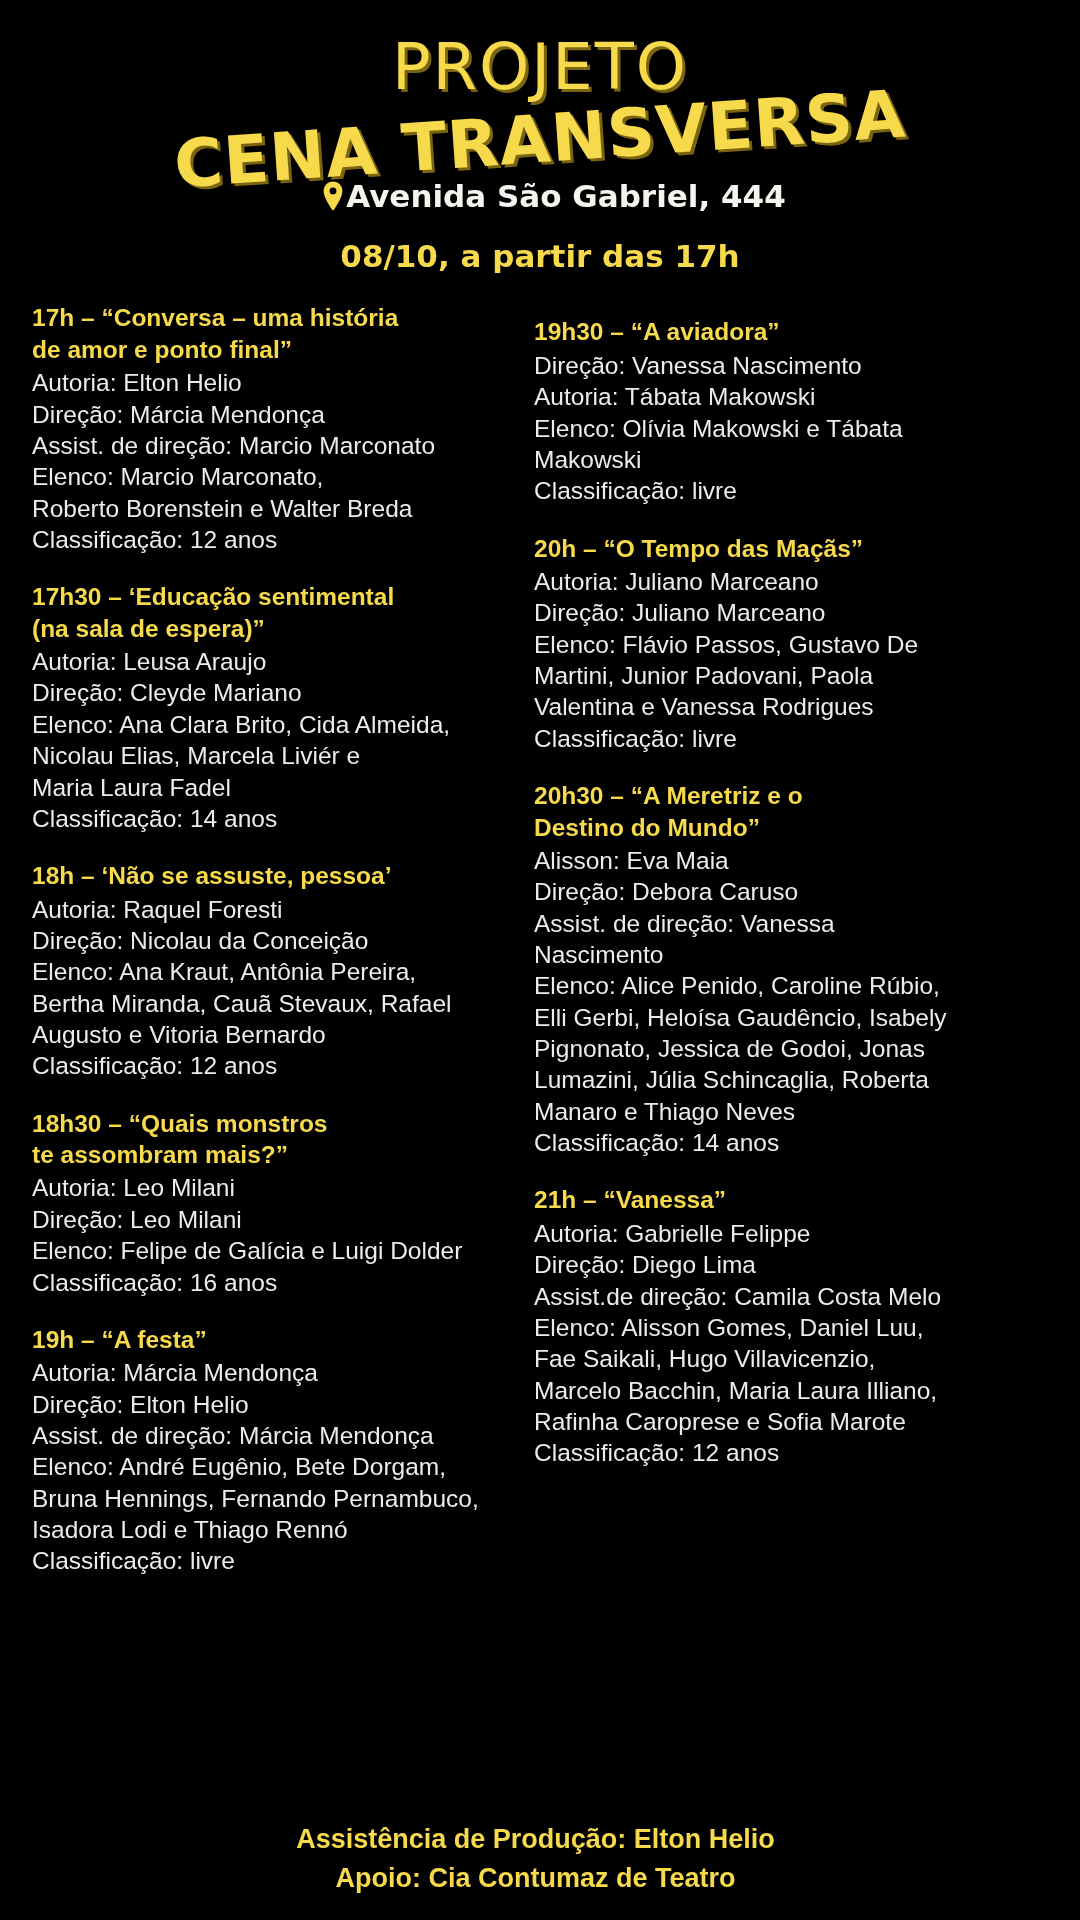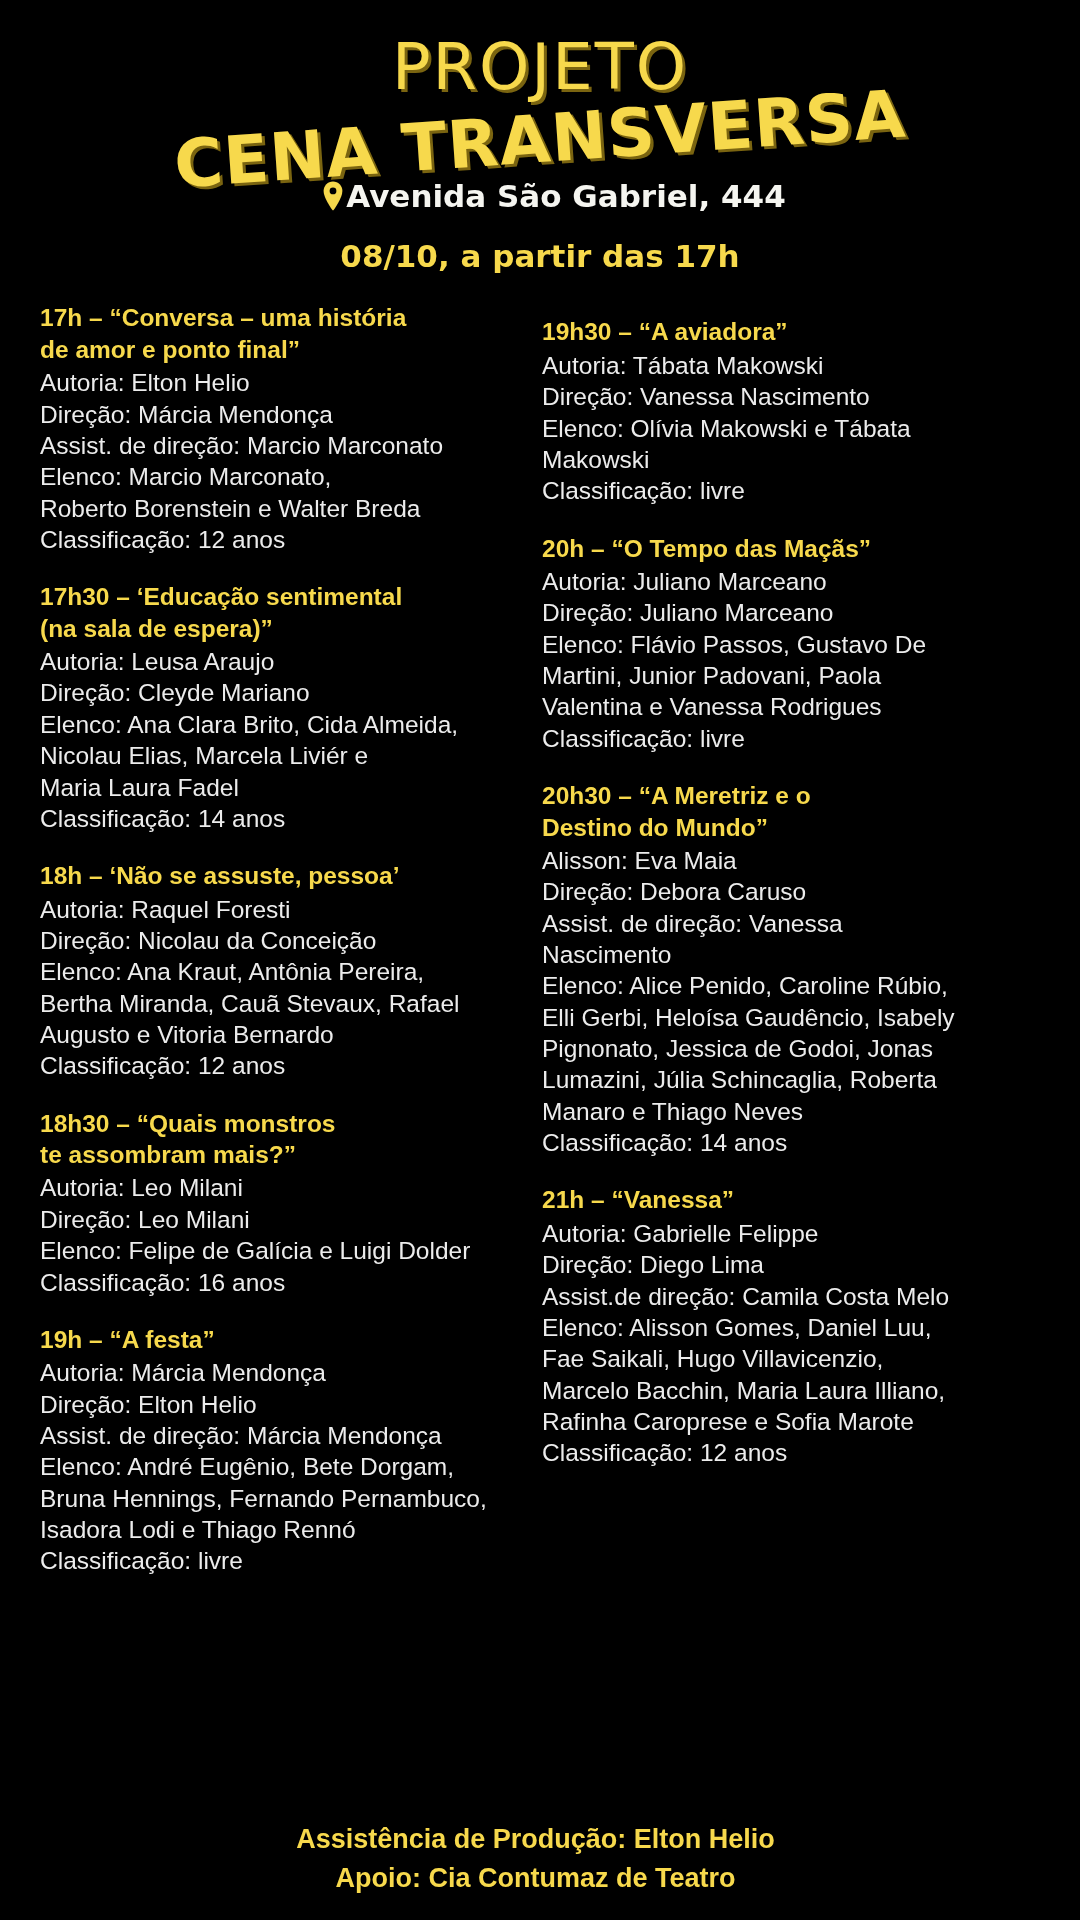--- a/index.html
+++ b/index.html
@@ -73,21 +73,21 @@
     font-weight: bold;
     font-size: 31px;
     color: #f7d94c;
     letter-spacing: 0px;
   }
 
   
   .columns {
     display: flex;
     margin-top: 28px;
-    padding: 0 34px 0 40px;
+    padding: 0 34px 0 32px;
     gap: 32px;
   }
   .col { width: 470px; }
   .col.right { padding-top: 14px; }
 
   .show { margin-bottom: 26px; }
   .show:last-child { margin-bottom: 0; }
 
   .show-title {
     color: #f7d94c;
@@ -192,22 +192,22 @@
 Isadora Lodi e Thiago Rennó</div>
       <div class="show-line">Classificação: livre</div>
     </div>
 
   </div>
 
   <div class="col right">
 
     <div class="show">
       <div class="show-title">19h30 – “A aviadora”</div>
+      <div class="show-line">Direção: Vanessa Nascimento</div>
       <div class="show-line">Autoria: Tábata Makowski</div>
-      <div class="show-line">Direção: Vanessa Nascimento</div>
       <div class="show-line">Elenco: Olívia Makowski e Tábata
 Makowski</div>
       <div class="show-line">Classificação: livre</div>
     </div>
 
     <div class="show">
       <div class="show-title">20h – “O Tempo das Maçãs”</div>
       <div class="show-line">Autoria: Juliano Marceano</div>
       <div class="show-line">Direção: Juliano Marceano</div>
       <div class="show-line">Elenco: Flávio Passos, Gustavo De

